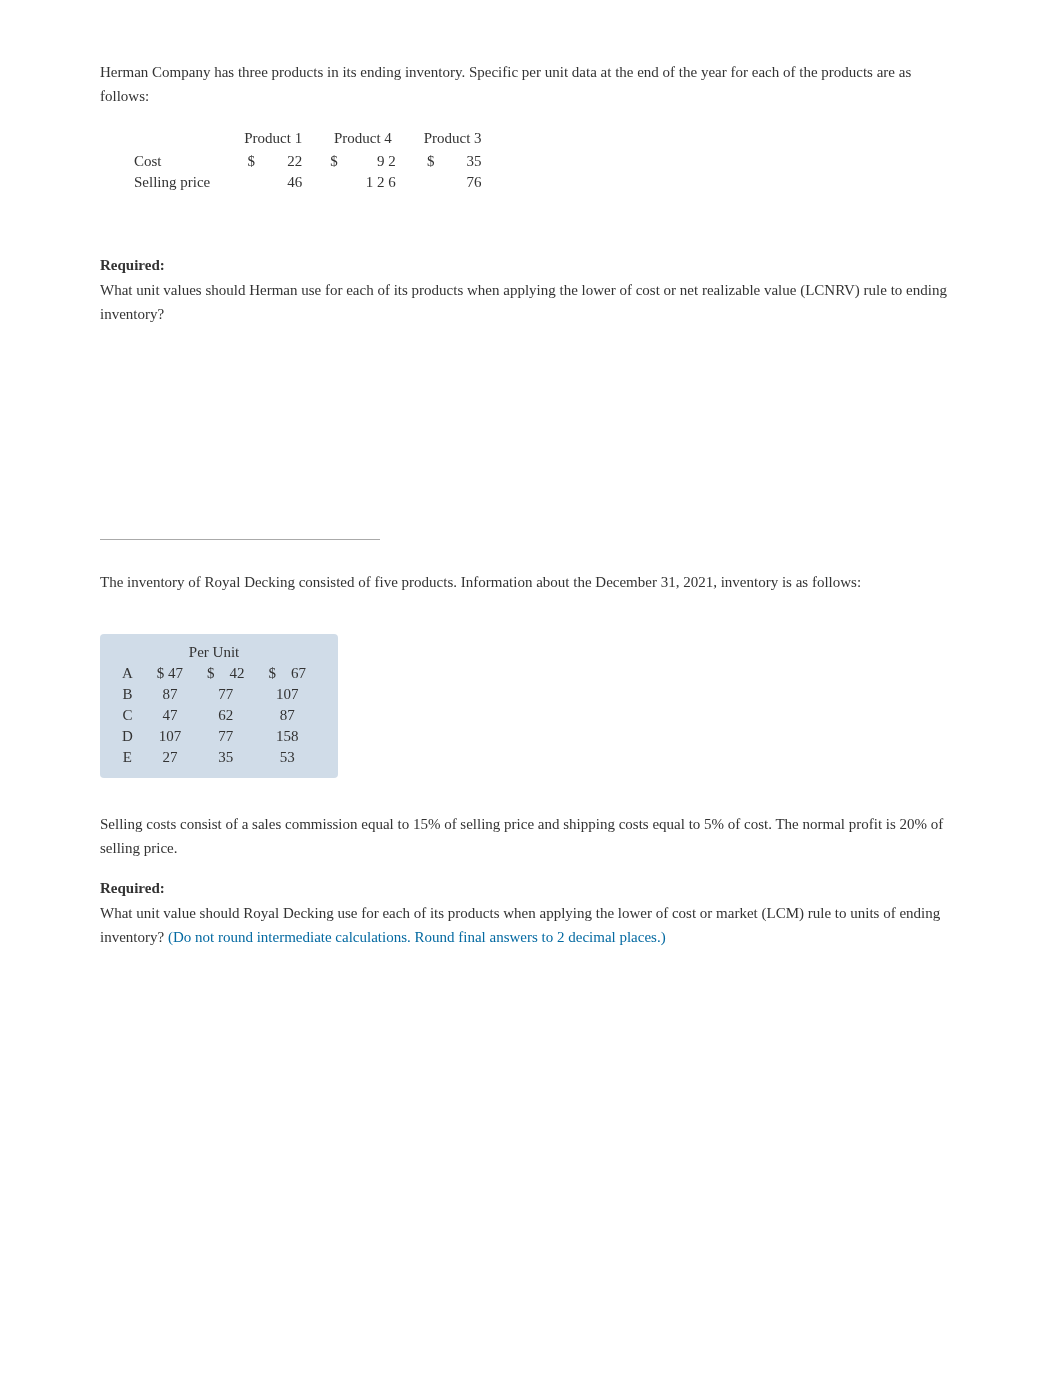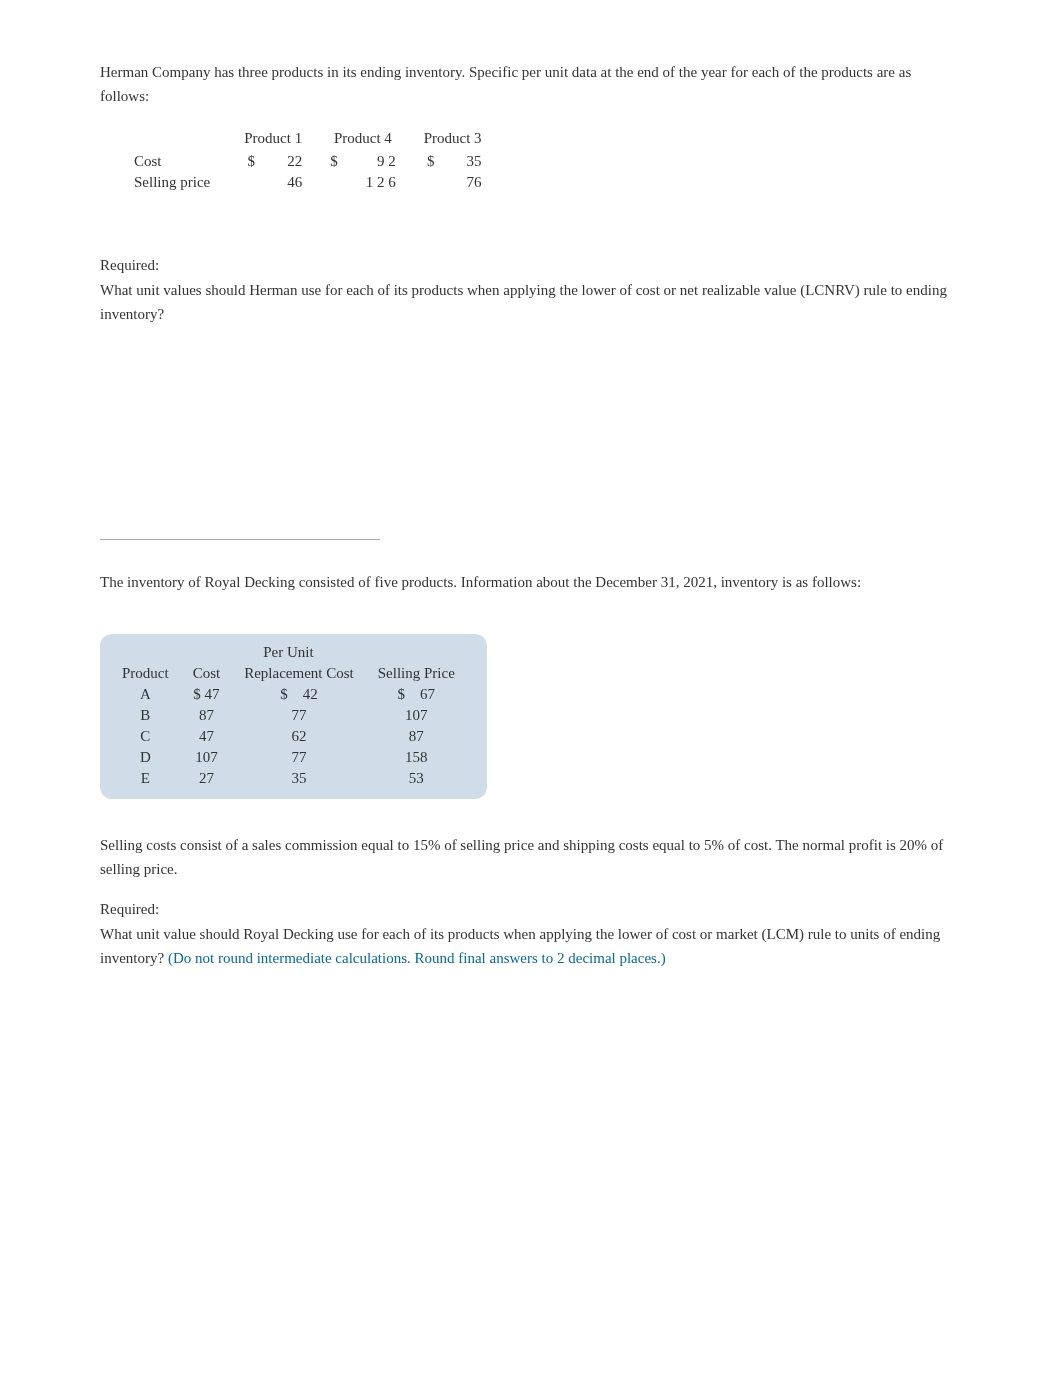--- a/index.html
+++ b/index.html
@@ -53,30 +53,30 @@
     }
 
     .section-divider {
       border: none;
       border-top: 1px solid #aaa;
       margin: 40px 0 30px 0;
       width: 280px;
     }
 
     .required-heading {
-      font-weight: normal;
+      font-weight: bold;
       margin-bottom: 4px;
     }
 
     .per-unit-table-wrapper {
       margin: 20px 0 30px 0;
       background: #d0dce8;
       display: inline-block;
       padding: 6px 20px 10px 10px;
-      border-radius: 12px;
+      border-radius: 4px;
     }
 
     .per-unit-table {
       border-collapse: collapse;
     }
 
     .per-unit-table .per-unit-header {
       text-align: center;
       font-weight: normal;
       padding: 4px 0 2px 0;
@@ -170,26 +170,20 @@
 
 
 <p class="paragraph">The inventory of Royal Decking consisted of five products. Information about the December 31, 2021, inventory is as follows:</p>
 
 <div class="per-unit-table-wrapper">
   <table class="per-unit-table">
     <thead>
       <tr>
         <td colspan="4" class="per-unit-header">Per Unit</td>
       </tr>
-      <tr class="col-header-row">
-        <td>Product</td>
-        <td>Cost</td>
-        <td>Replacement Cost</td>
-        <td>Selling Price</td>
-      </tr>
     </thead>
     <tbody>
       <tr class="data-r">
         <td>A</td>
         <td>$ 47</td>
         <td>$&nbsp;&nbsp;&nbsp;&nbsp;42</td>
         <td>$&nbsp;&nbsp;&nbsp;&nbsp;67</td>
       </tr>
       <tr class="data-r">
         <td>B</td>

